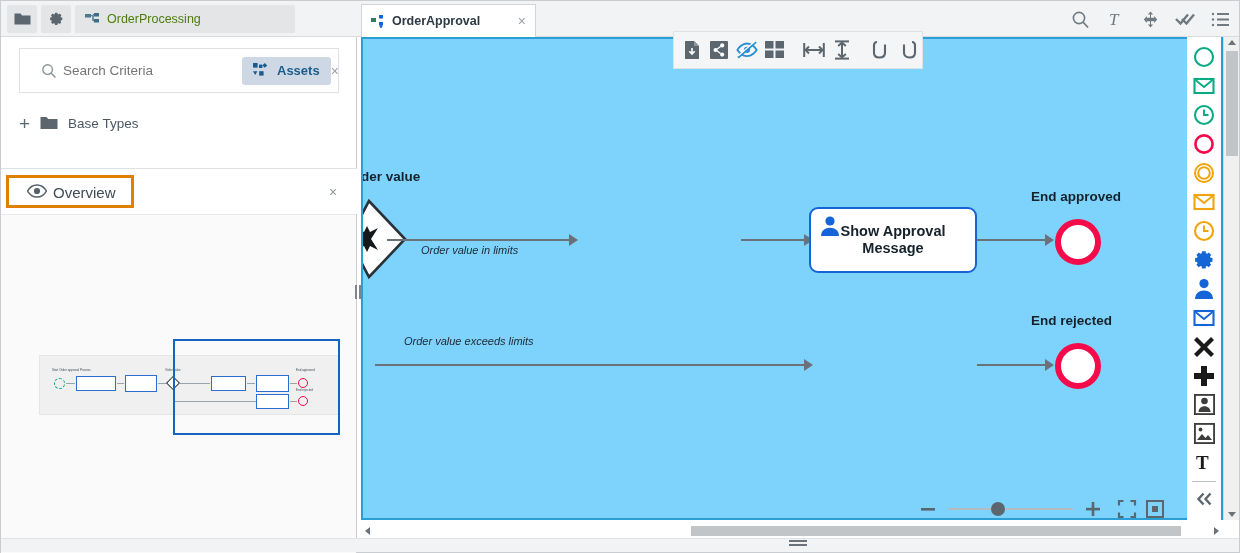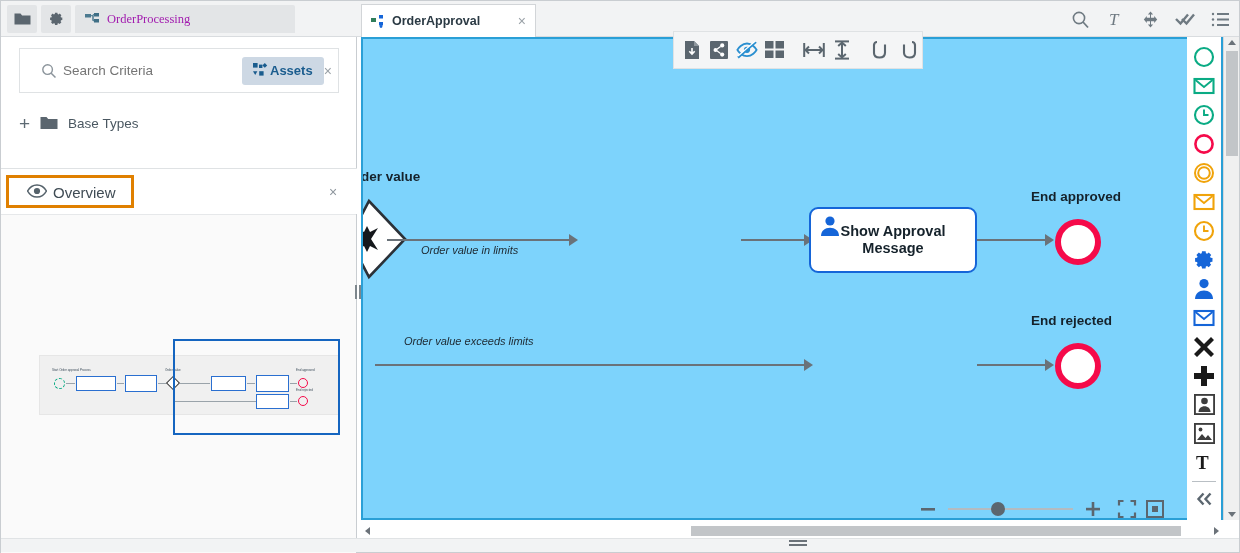--- a/index.html
+++ b/index.html
@@ -10,33 +10,33 @@
     -webkit-font-smoothing:antialiased;
   }
   #app{position:relative;width:1240px;height:553px;box-sizing:border-box;border:1px solid #c9cdd1;background:#ffffff;}
 
   
   .topbar{position:absolute;left:0;top:0;width:1238px;height:36px;background:#f2f3f4;border-bottom:1px solid #d9dcdf;box-sizing:border-box;}
   .tool-sq{position:absolute;top:4px;width:30px;height:28px;background:#e3e5e7;border-radius:2px;display:flex;align-items:center;justify-content:center;}
   .tool-sq.folder{left:6px;}
   .tool-sq.gear{left:40px;}
   .proj-tab{position:absolute;left:74px;top:4px;height:28px;min-width:220px;background:#e3e5e7;border-radius:2px 2px 0 0;display:flex;align-items:center;padding:0 10px;box-sizing:border-box;gap:7px;}
-  .proj-tab .lbl{font-size:12.5px;color:#a21caf;font-family:Liberation Serif, serif;}
+  .proj-tab .lbl{font-size:12.5px;color:#4d7c0f;}
   .doc-tab{position:absolute;left:360px;top:3px;width:175px;height:33px;background:#ffffff;border:1px solid #d2d5d8;border-bottom:none;display:flex;align-items:center;padding:0 9px;box-sizing:border-box;gap:7px;}
   .doc-tab .lbl{font-size:12.5px;font-weight:bold;color:#2b3a44;flex:1;}
   .doc-tab .x{color:#9aa1a7;font-size:14px;line-height:1;cursor:pointer;}
   .topicons{position:absolute;right:8px;top:3px;display:flex;align-items:center;gap:13px;height:30px;}
   .topicons>span{display:flex;align-items:center;justify-content:center;width:22px;height:22px;color:#6f7a82;cursor:pointer;}
 
   
   .leftpanel{position:absolute;left:0;top:36px;width:356px;height:515px;background:#ffffff;border-right:1px solid #c9cdd1;box-sizing:border-box;}
   .searchbox{position:absolute;left:18px;top:11px;width:320px;height:45px;border:1px solid #dfe2e4;box-sizing:border-box;display:flex;align-items:center;padding:0 21px;background:#fff;}
   .searchbox .mag{width:20px;height:20px;color:#8b949b;display:flex;align-items:center;justify-content:center;}
   .search-input{border:none;outline:none;flex:1;font-size:13.5px;color:#8b949b;font-family:"Liberation Sans",sans-serif;background:transparent;padding-left:6px;}
-  .assets-btn{display:flex;align-items:center;background:#cdd8e4;border-radius:3px;padding:6px 11px;cursor:pointer;}
+  .assets-btn{display:flex;align-items:center;gap:7px;background:#cdd8e4;border-radius:3px;padding:6px 11px;cursor:pointer;}
   .assets-btn .lbl{font-size:13px;font-weight:bold;color:#1a5c8e;}
   .searchbox .clr{width:26px;text-align:center;color:#9aa1a7;font-size:14px;cursor:pointer;}
   .basetypes{position:absolute;left:18px;top:66px;width:320px;height:40px;display:flex;align-items:center;gap:10px;}
   .basetypes .plus{color:#5d6a73;font-size:19px;line-height:1;}
   .basetypes .lbl{font-size:13.5px;color:#4a5761;}
   .lp-sep{position:absolute;left:0;top:131px;width:356px;height:1px;background:#dfe2e4;}
   .ov-header{position:absolute;left:0;top:132px;width:356px;height:45px;background:#fff;display:flex;align-items:center;}
   .ov-hl{position:absolute;left:5px;top:138px;width:128px;height:33px;border:3px solid #e08000;box-sizing:border-box;}
   .ov-eye{position:absolute;left:26px;top:147px;width:20px;height:16px;color:#55626b;}
   .ov-lbl{position:absolute;left:52px;top:147px;font-size:15px;color:#3f4b54;text-align:center;}

